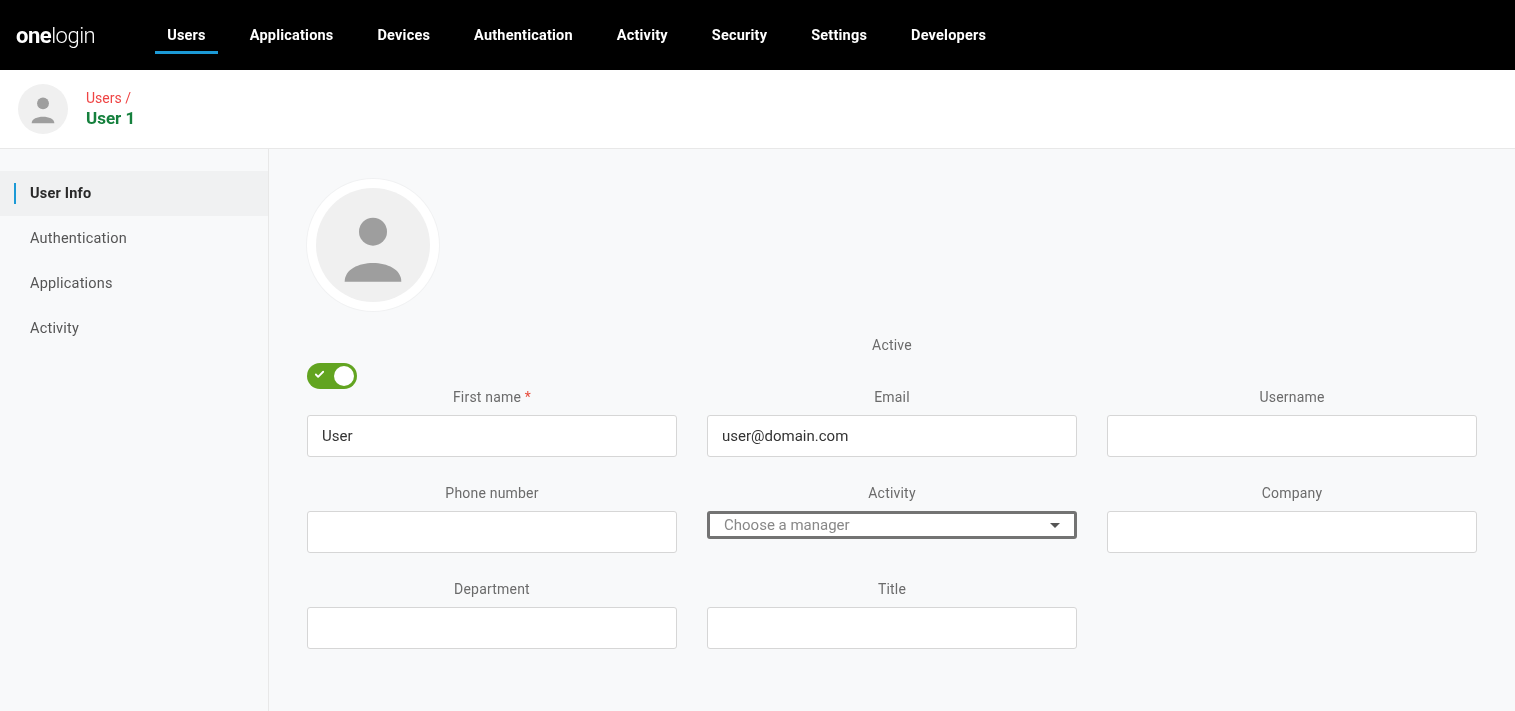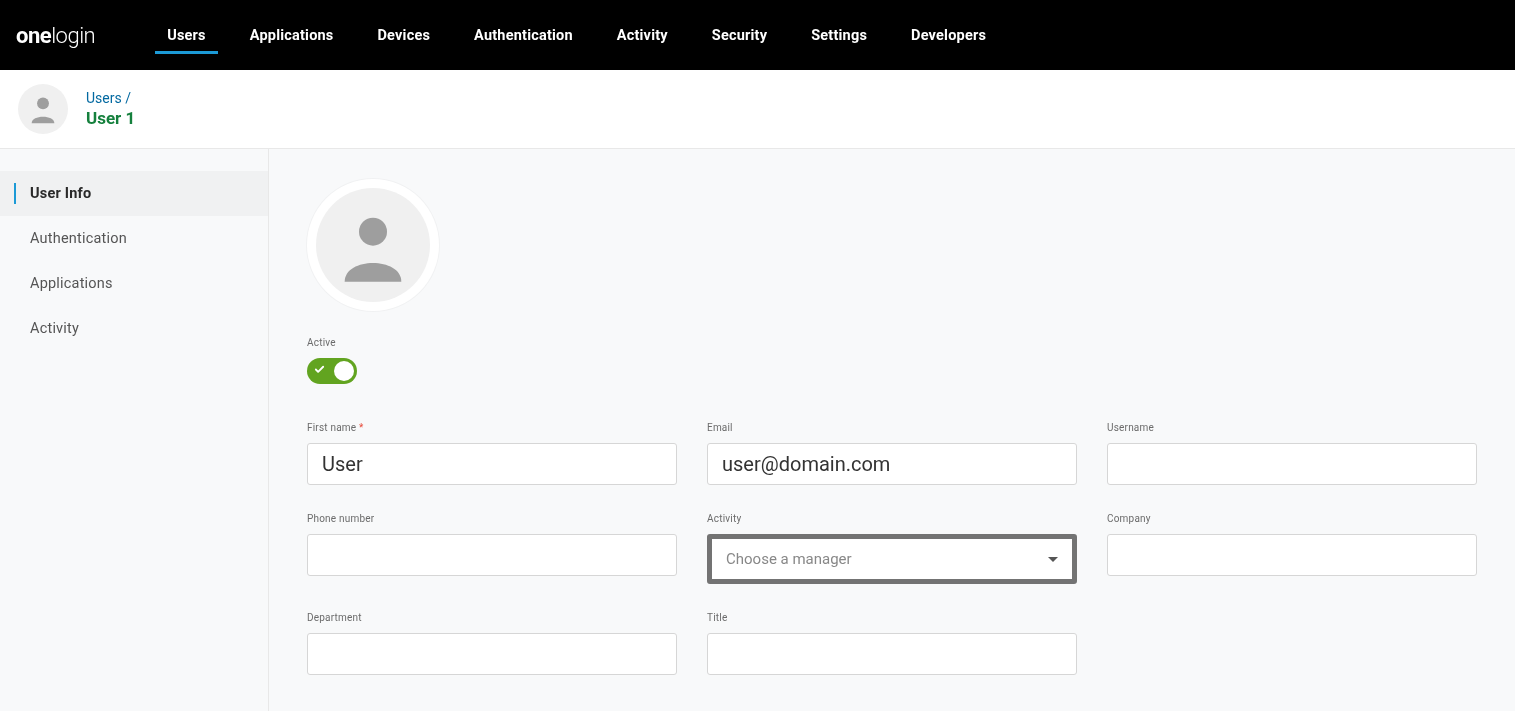--- a/index.html
+++ b/index.html
@@ -76,21 +76,21 @@
     .avatar-sm svg {
       width: 34px;
       height: 34px;
     }
     .crumb-wrap {
       display: flex;
       flex-direction: column;
     }
     .crumb {
       font-size: 14px;
-      color: #0369a1;
+      color: #ef4444;
       margin-bottom: 2px;
     }
     .page-title {
       font-size: 17px;
       color: #15803d;
       font-weight: 700;
     }
     .layout {
       display: flex;
     }
@@ -145,25 +145,26 @@
       background: #f0f0f0;
       display: flex;
       align-items: center;
       justify-content: center;
     }
     .avatar-lg svg {
       width: 80px;
       height: 80px;
     }
     .field-label {
-      font-size: 10px;
+      font-size: 14px;
       color: #6b6b6b;
       margin-bottom: 10px;
       display: block;
       letter-spacing: 0.2px;
+      text-align: center;
     }
     .req {
       color: #e74c3c;
     }
     .toggle {
       width: 50px;
       height: 26px;
       border-radius: 13px;
       background: #62a420;
       position: relative;
@@ -182,42 +183,41 @@
       right: 3px;
       width: 20px;
       height: 20px;
       border-radius: 50%;
       background: #fff;
     }
     .form-grid {
       display: grid;
       grid-template-columns: repeat(3, 370px);
       gap: 28px 30px;
-      margin-top: 38px;
     }
     .form-field {
       display: flex;
       flex-direction: column;
     }
     .text-input {
       height: 42px;
       border: 1px solid #d6d6d6;
       border-radius: 3px;
       padding: 0 14px;
-      font-size: 20px;
+      font-size: 15px;
       color: #333;
       background: #fff;
       font-family: inherit;
     }
     .select-wrap {
       position: relative;
     }
     .select-input {
-      height: 50px;
-      border: 5px solid #737373;
+      height: 28px;
+      border: 3px solid #737373;
       border-radius: 3px;
       padding: 0 14px;
       font-size: 15px;
       color: #888;
       background: #fff;
       display: flex;
       align-items: center;
       justify-content: space-between;
       cursor: pointer;
     }

